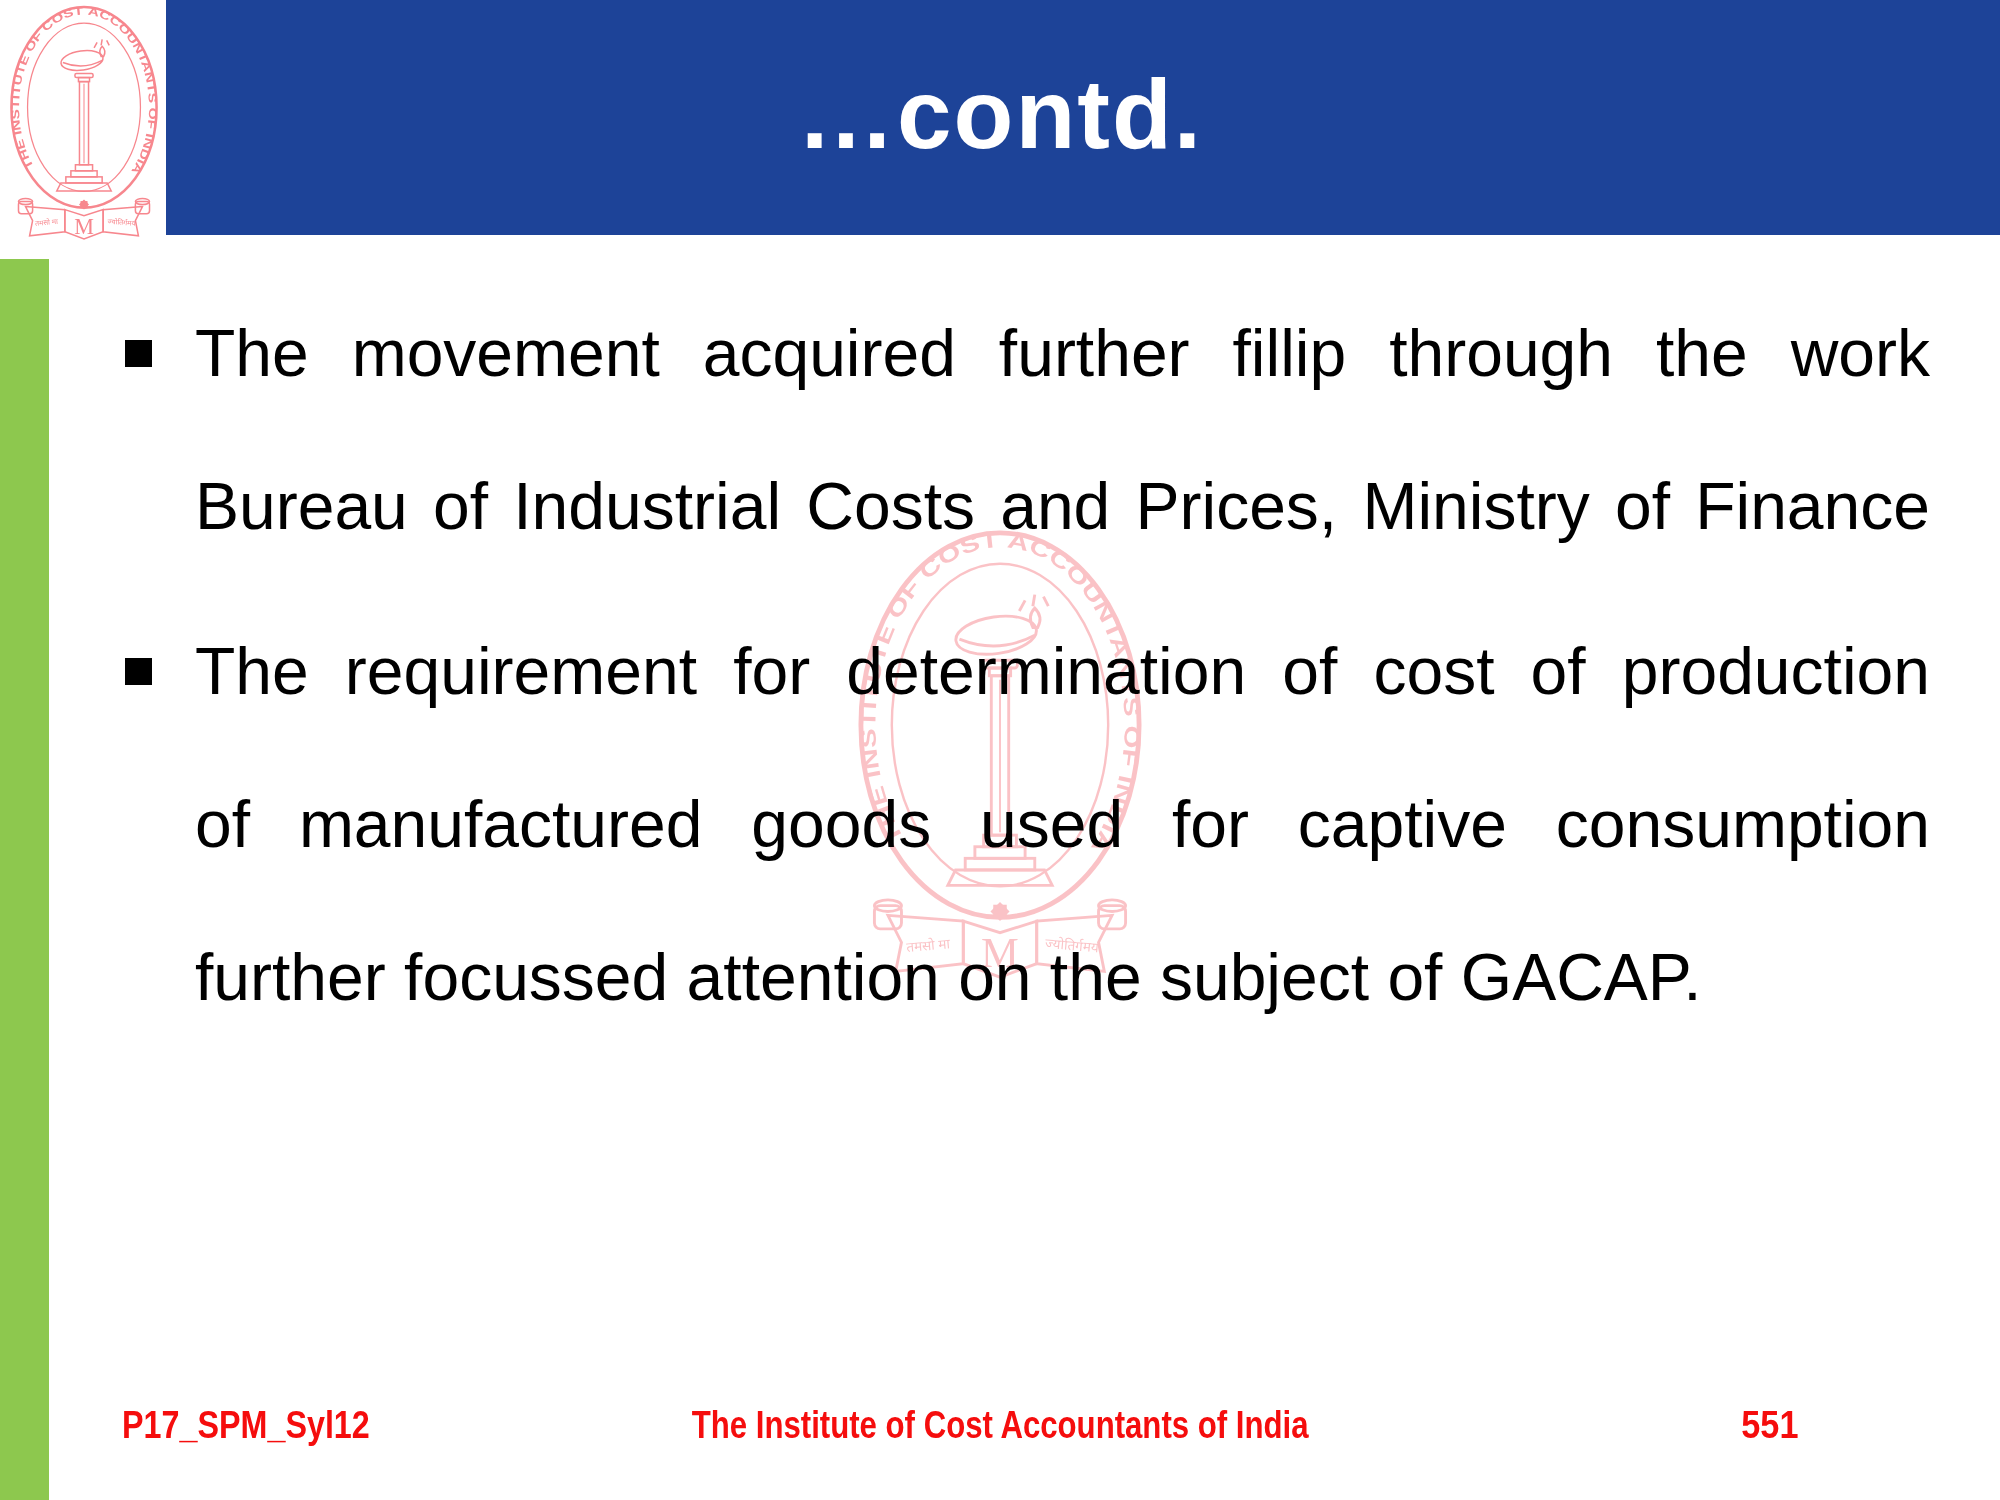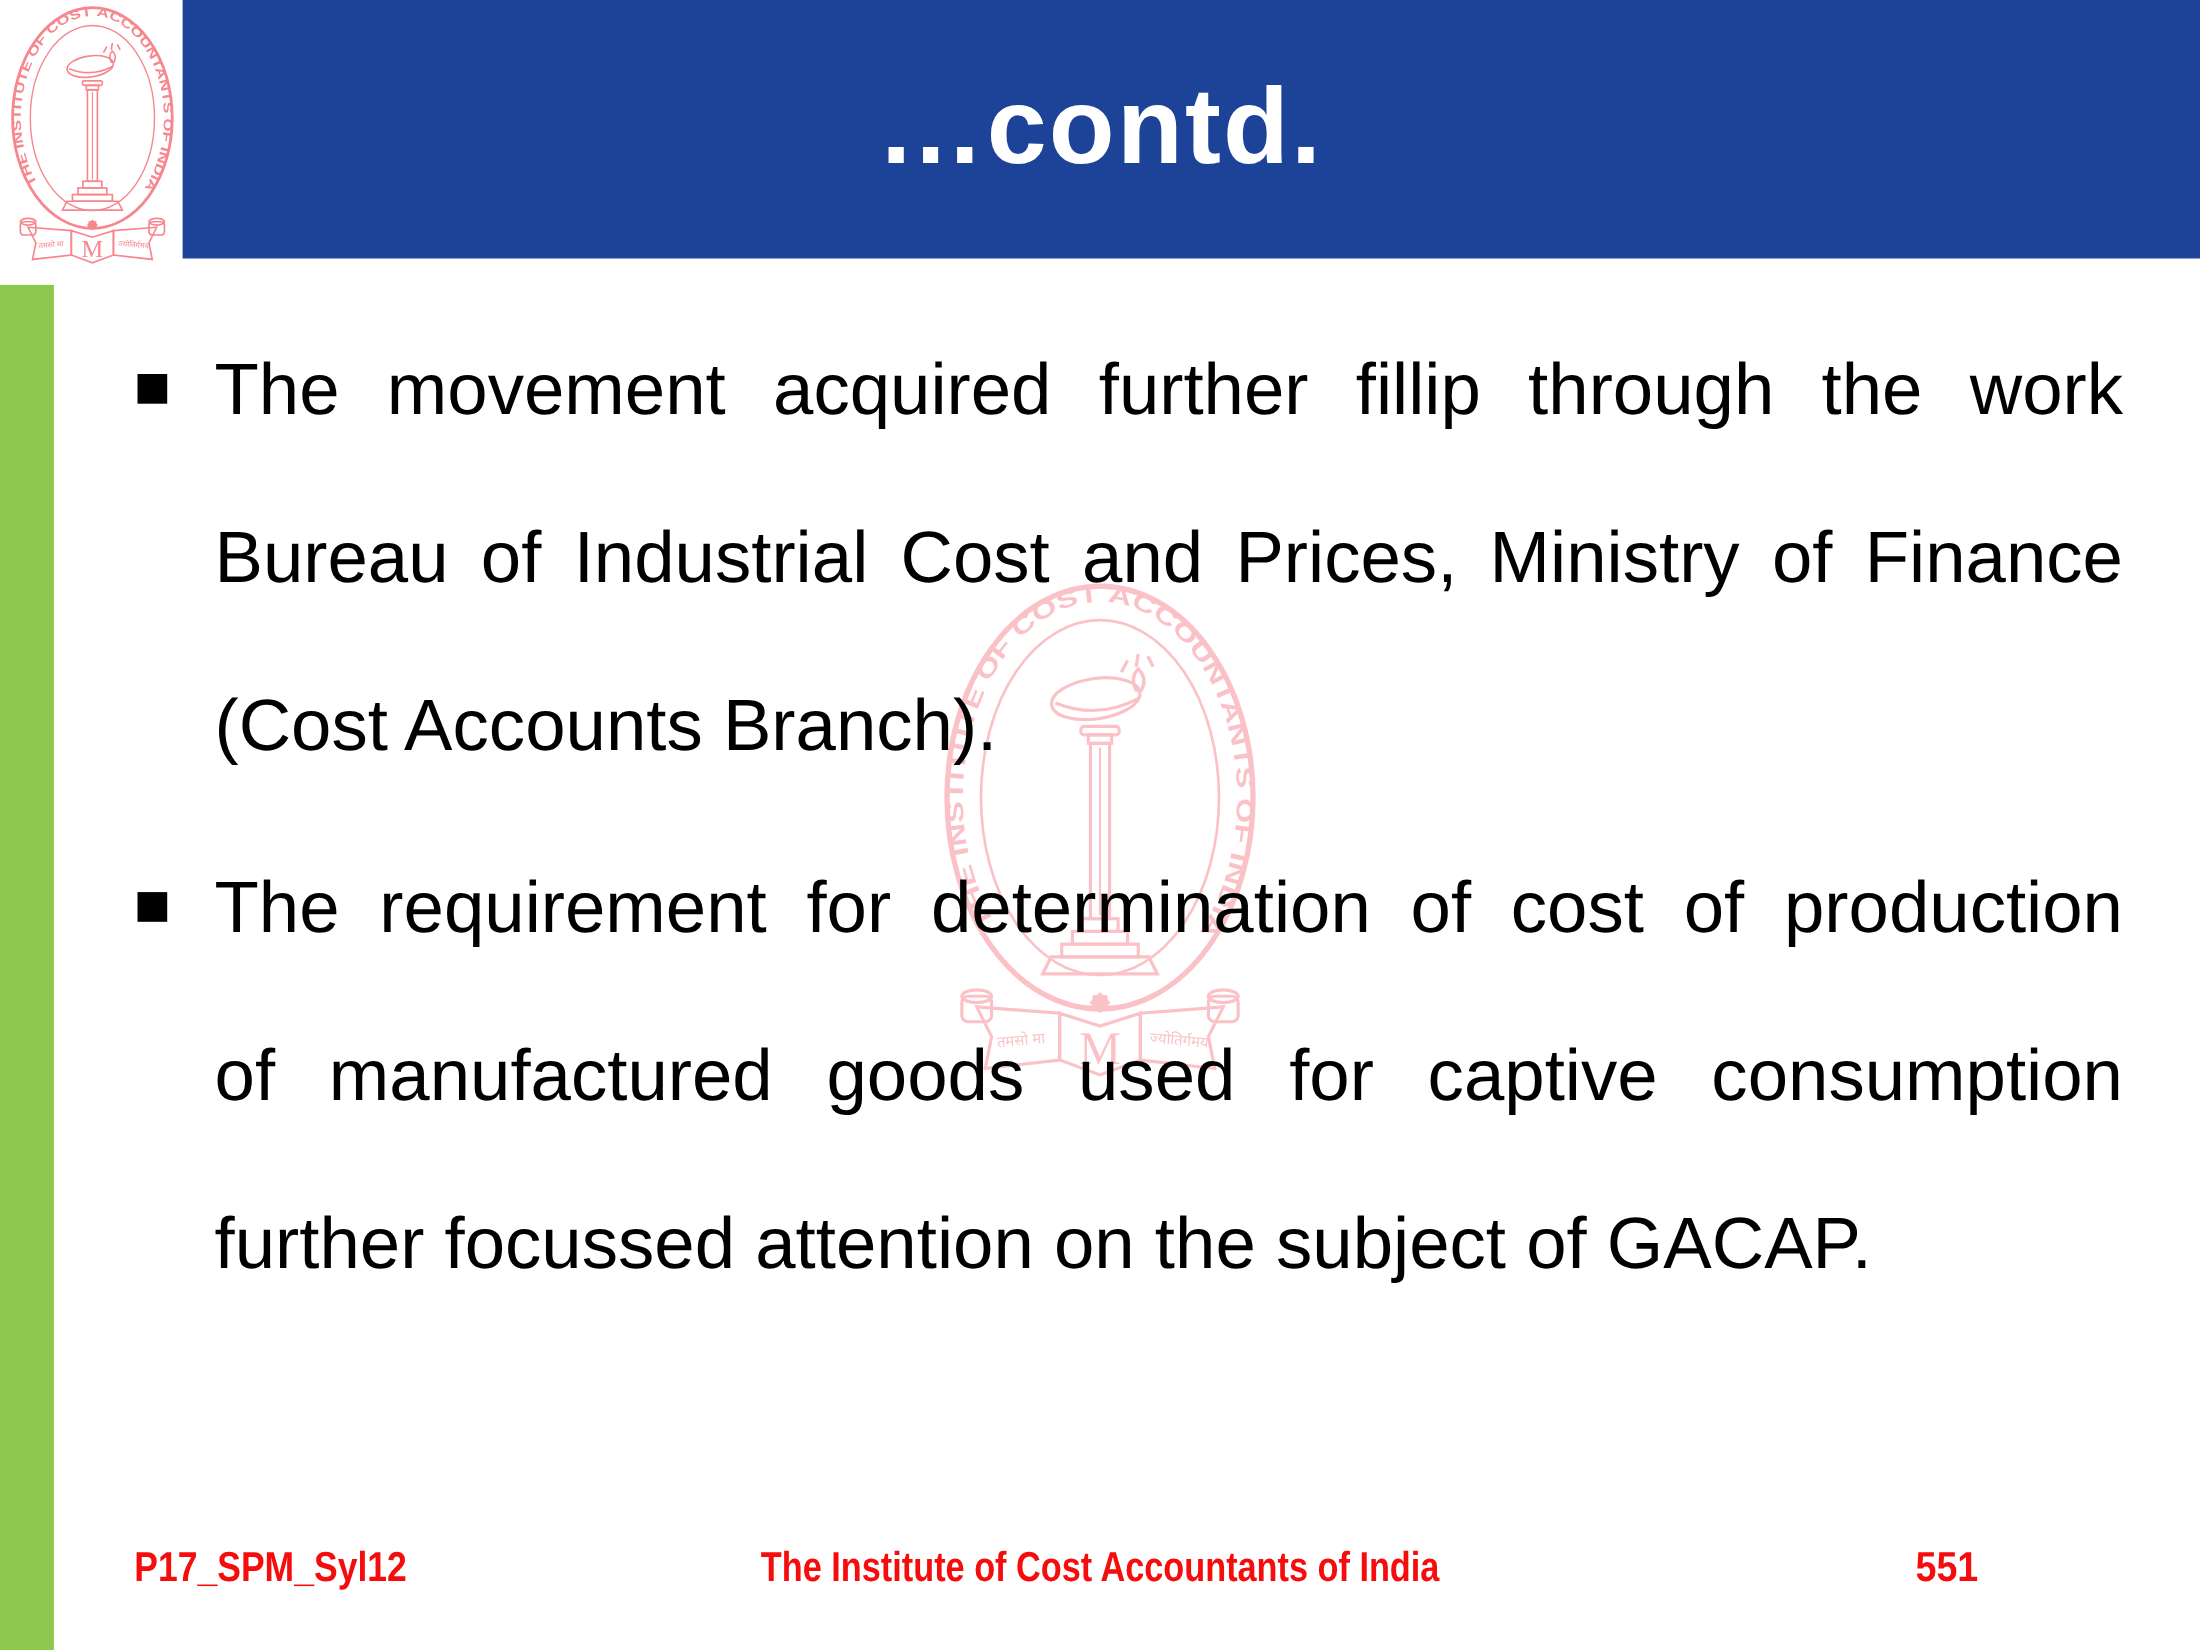--- a/index.html
+++ b/index.html
@@ -133,22 +133,21 @@
   <div class="green-stripe"></div>
 
   <svg class="logo-watermark" viewBox="0 0 300 500">
     <use href="#ica-logo"></use>
   </svg>
 
   <div class="content">
     <div class="para">
       <span class="bullet-marker"></span>
       <div class="line just">The movement acquired further fillip through the work</div>
-      <div class="line just">Bureau of Industrial Cost and Prices, Ministry of Finance</div>
-      <div class="line">(Cost Accounts Branch).</div>
+      <div class="line just">Bureau of Industrial Costs and Prices, Ministry of Finance</div>
     </div>
     <div class="para">
       <span class="bullet-marker"></span>
       <div class="line just">The requirement for determination of cost of production</div>
       <div class="line just">of manufactured goods used for captive consumption</div>
       <div class="line">further focussed attention on the subject of GACAP.</div>
     </div>
   </div>
 
   <div class="footer">

